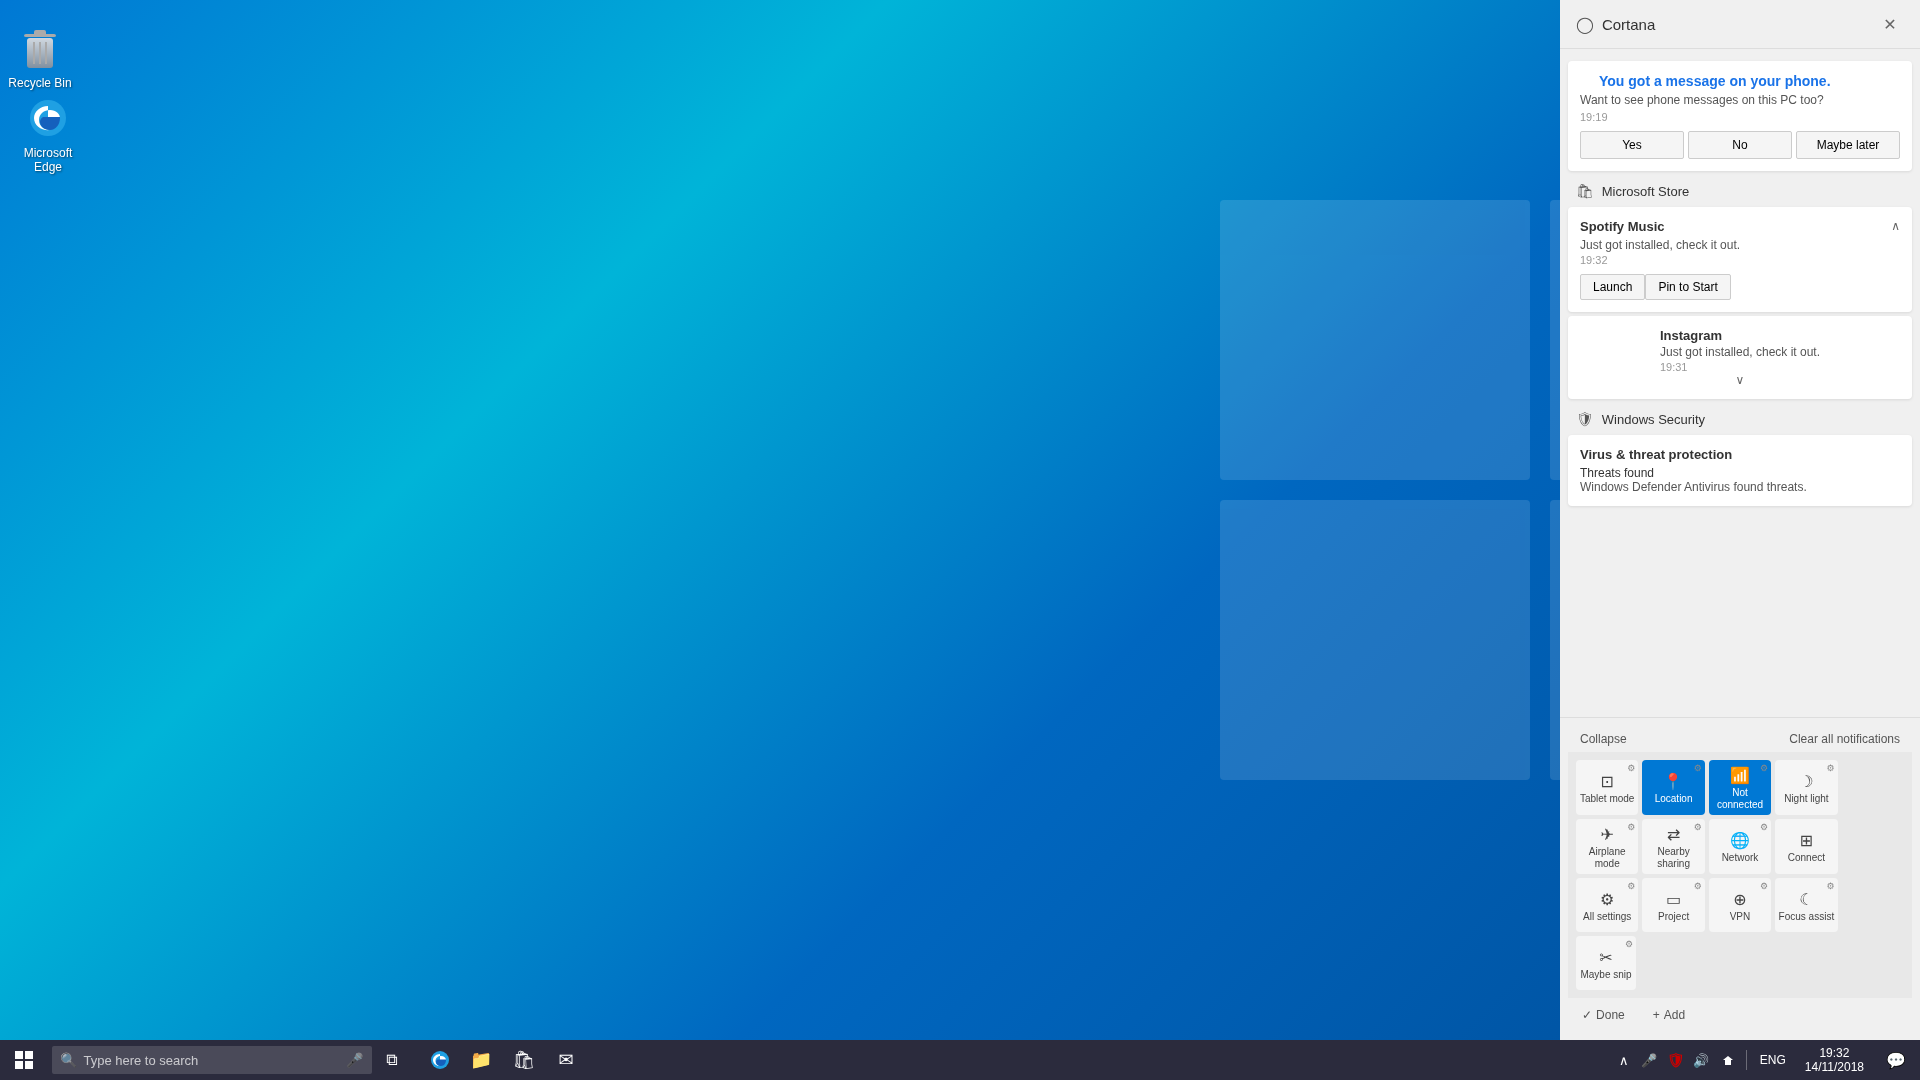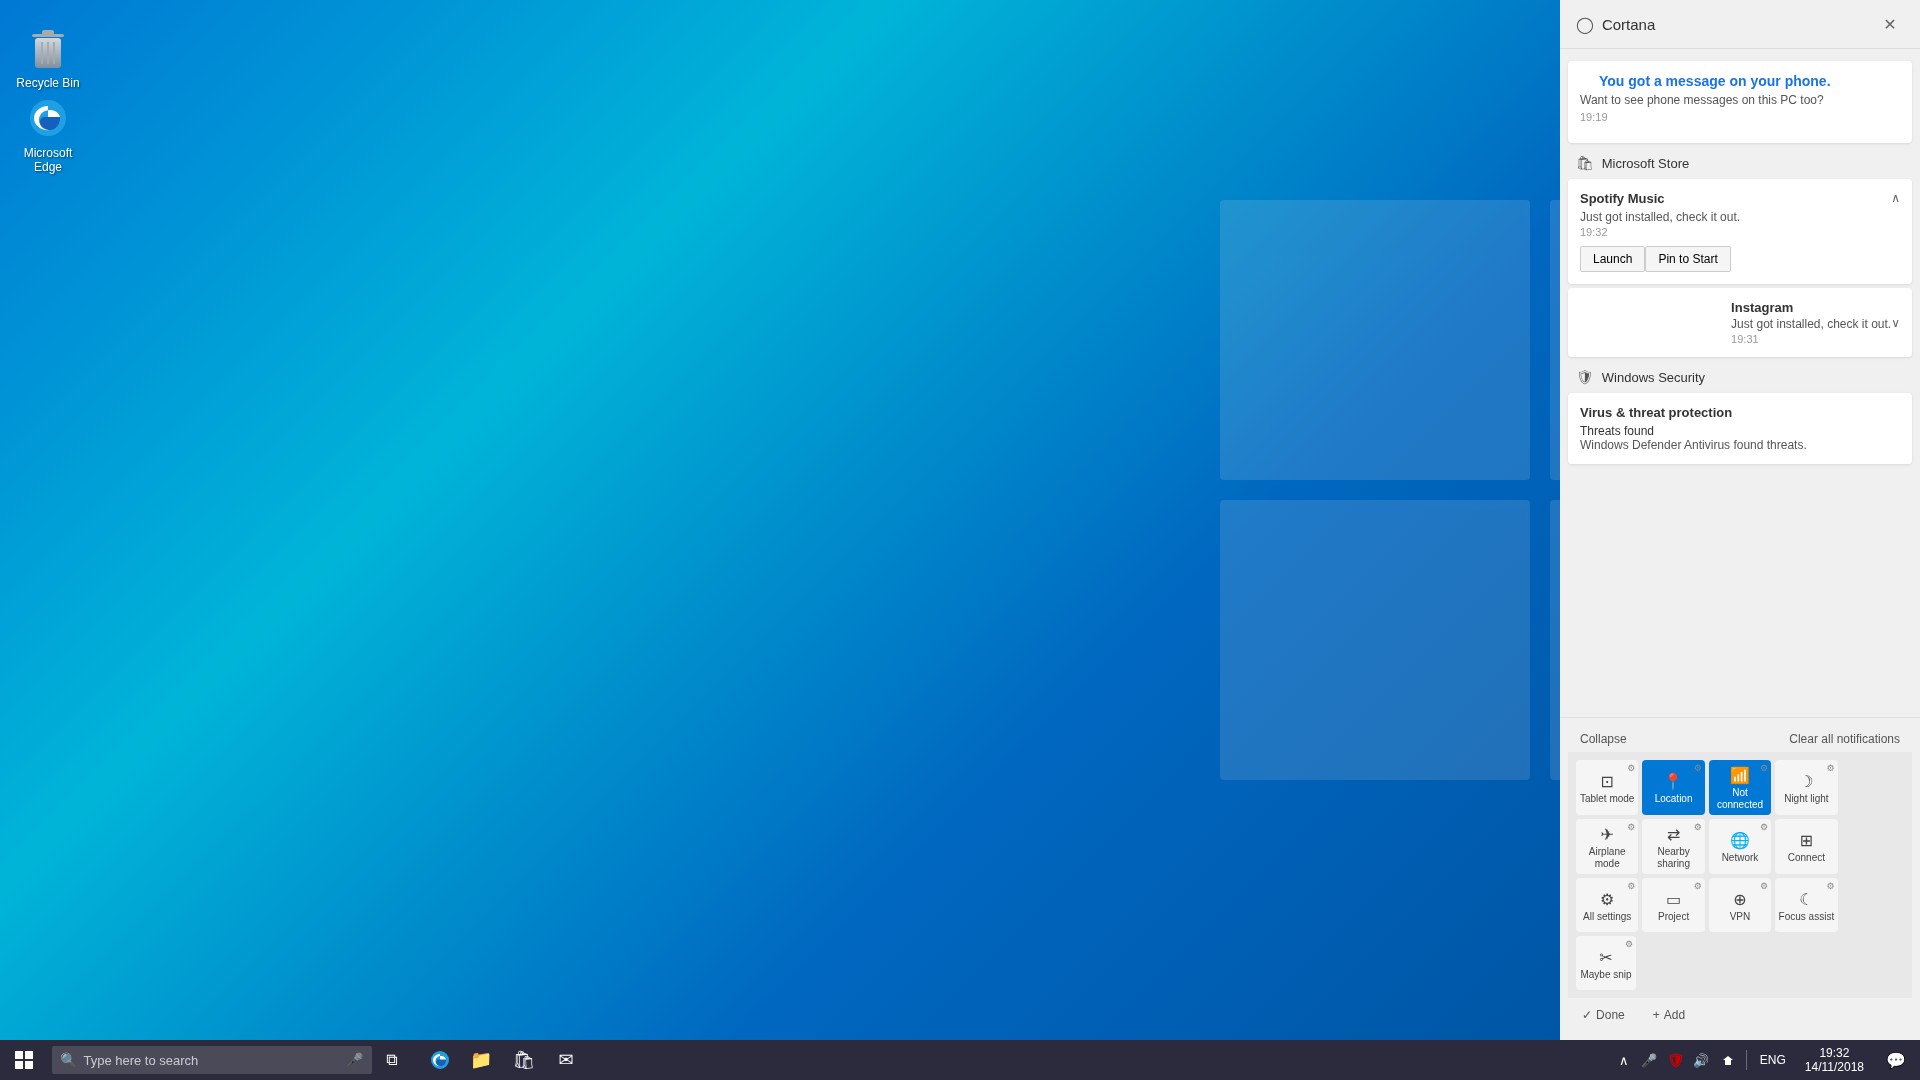--- a/index.html
+++ b/index.html
@@ -355,20 +355,21 @@
       background: white;
       margin: 4px 8px;
       border-radius: 4px;
       padding: 12px;
       box-shadow: 0 1px 3px rgba(0,0,0,0.1);
     }
     .notif-app-collapsed-header {
       display: flex;
       align-items: center;
       justify-content: flex-end;
+      flex-direction: column;
     }
     .notif-app-collapsed-name {
       font-size: 13px;
       font-weight: 600;
       color: #333;
     }
 
     
     .notif-security {
       background: white;
@@ -479,21 +480,21 @@
 
 <div id="desktop">
 
   <div class="win-logo-bg">
     <div class="pane pane-tl"></div>
     <div class="pane pane-tr"></div>
     <div class="pane pane-bl"></div>
     <div class="pane pane-br"></div>
   </div>
 
-  <div class="desktop-icon" style="top:20px;left:8px">
+  <div class="desktop-icon" style="top:20px;left:0">
     <div class="icon-img">
       <svg width="40" height="44" viewBox="0 0 40 44">
         <rect x="4" y="8" width="32" height="3" rx="2" fill="#aaa"></rect>
         <rect x="14" y="4" width="12" height="6" rx="2" fill="#aaa"></rect>
         <rect x="7" y="12" width="26" height="30" rx="3" fill="url(#bingrad)"></rect>
         <defs>
           <linearGradient id="bingrad" x1="0" y1="0" x2="0" y2="1">
             <stop offset="0%" stop-color="#d0d8e0"></stop>
             <stop offset="100%" stop-color="#8090a0"></stop>
           </linearGradient>
@@ -601,20 +602,25 @@
       <span>✕</span>
     </div>
   </div>
 
   <div class="ac-notifications">
 
     <div class="notif-phone">
       <div class="notif-title">You got a message on your phone.</div>
       <div class="notif-body">Want to see phone messages on this PC too?</div>
       <div class="notif-time">19:19</div>
+      <div class="notif-actions">
+        <div class="notif-btn">Yes</div>
+        <div class="notif-btn">No</div>
+        <div class="notif-btn">Maybe later</div>
+      </div>
     </div>
 
     <div class="notif-section-header">
       <span class="notif-section-icon">🛍</span>
       <span class="notif-section-title">Microsoft Store</span>
     </div>
 
     <div class="notif-app">
       <div class="notif-app-header">
         <span class="notif-app-name">Spotify Music</span>

